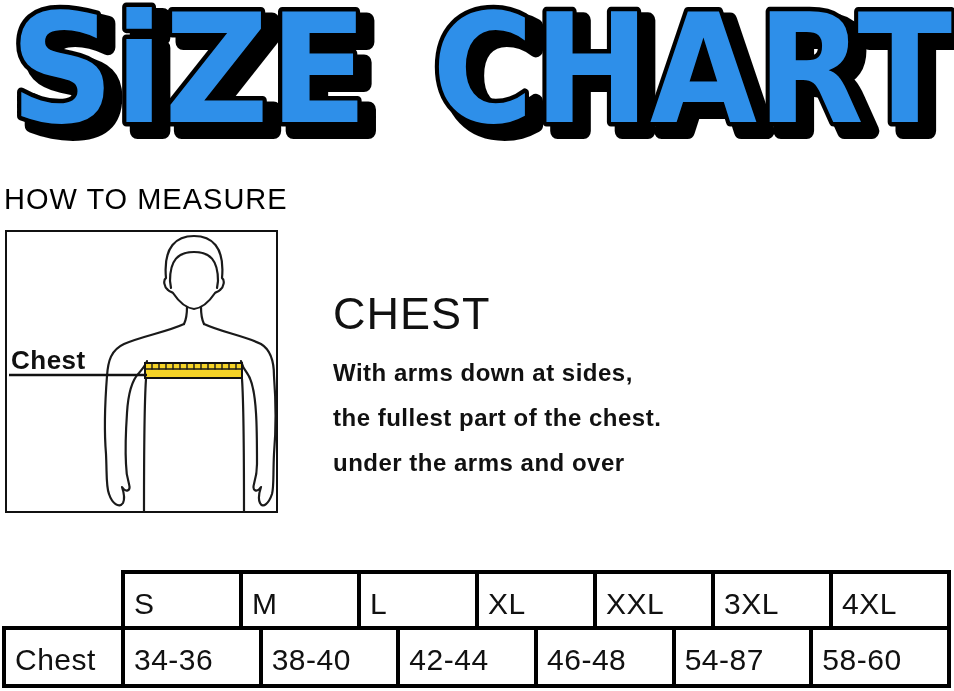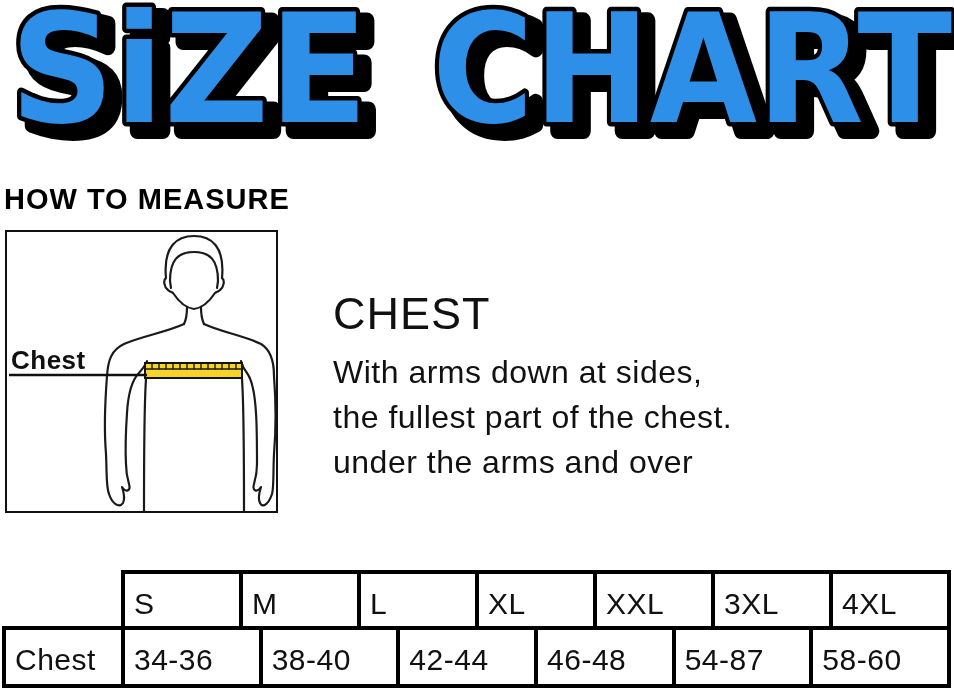--- a/index.html
+++ b/index.html
@@ -21,21 +21,21 @@
     font-family: "DejaVu Sans", sans-serif;
     font-weight: 700;
     font-size: 152px;
   }
   .title-shadow { fill: #000000; stroke: #000000; stroke-width: 16px; stroke-linejoin: round; }
   .title-main   { fill: #2E8FE9; stroke: #000000; stroke-width: 9px;  paint-order: stroke fill; stroke-linejoin: round; }
 
   
   .howto-heading {
     position: absolute; left: 4px; top: 183px;
-    font-size: 29px; font-weight: 700; letter-spacing: 1px; color: #000;
+    font-size: 29px; font-weight: 400; letter-spacing: 1px; color: #000;
   }
 
   
   .figure-box {
     position: absolute; left: 5px; top: 230px;
     width: 273px; height: 283px;
     border: 2px solid #111;
     background: #fff;
   }
   .figure-svg { width: 269px; height: 279px; overflow: visible; }
@@ -46,21 +46,21 @@
     font-size: 26px; font-weight: 700; fill: #111; letter-spacing: 0.5px;
   }
 
   
   .instructions { position: absolute; left: 333px; top: 288px; width: 620px; }
   .chest-heading {
     font-size: 45px; font-weight: 500; letter-spacing: 1px; color: #111;
     margin-bottom: 10px;
   }
   .instr-line {
-    font-size: 32px; line-height: 45px; font-weight: 400;
+    font-size: 24px; line-height: 45px; font-weight: 700;
     letter-spacing: 0.5px; color: #111; white-space: nowrap;
   }
 
   
   .size-header-row {
     position: absolute; left: 121px; top: 570px;
     width: 830px; height: 56px;
     border: 4px solid #000; border-bottom: none;
     display: flex; background: #fff;
   }

